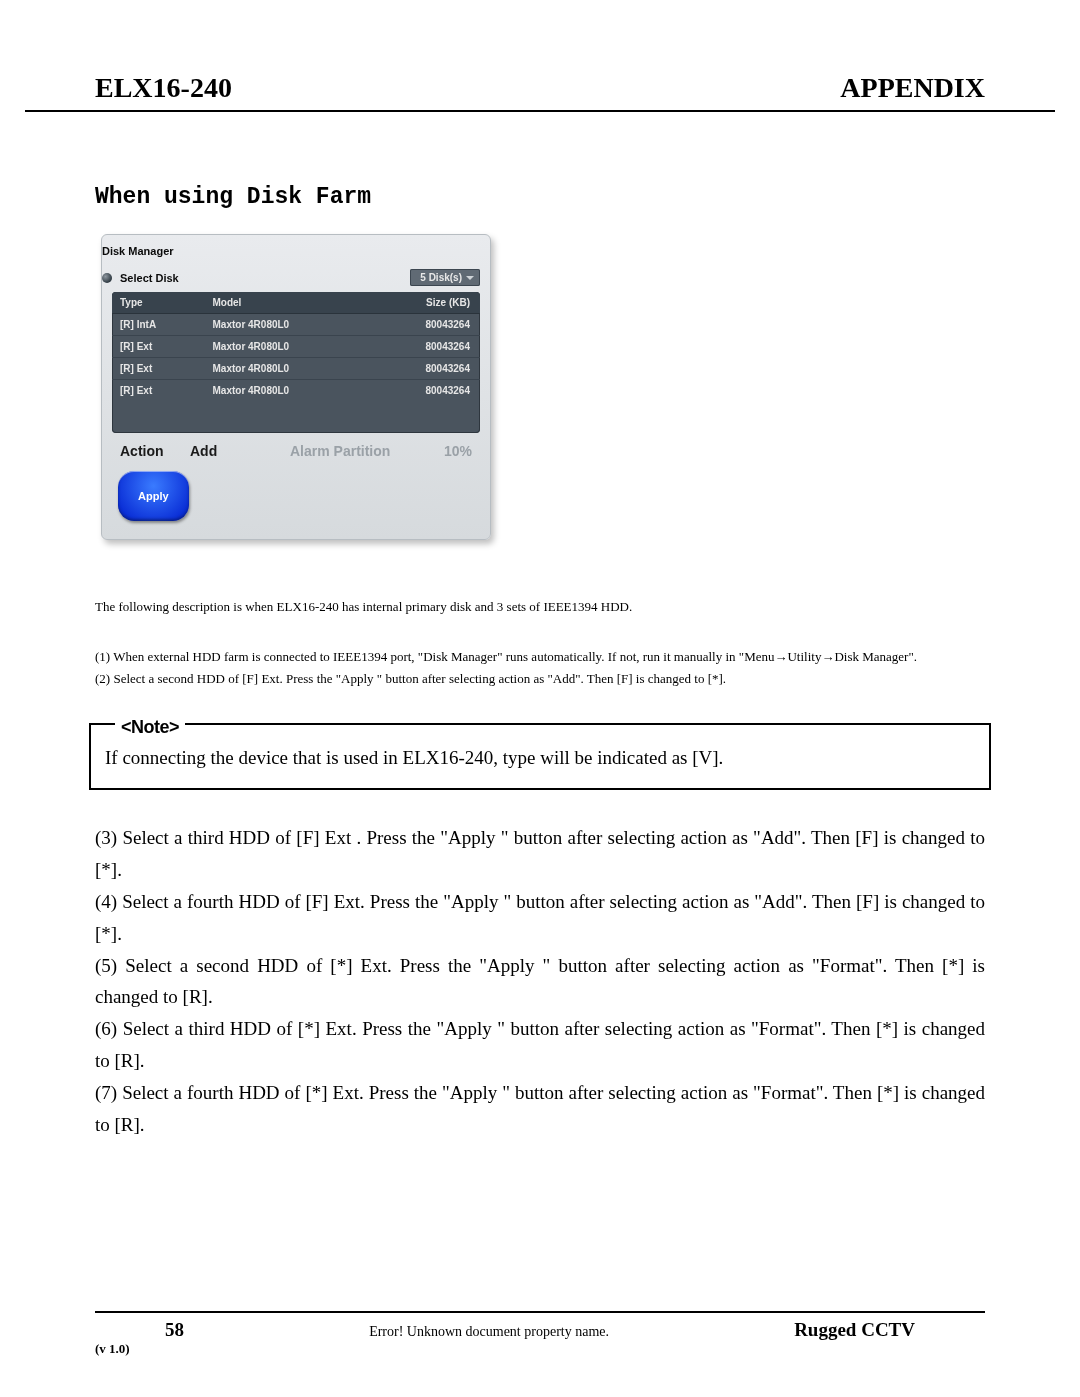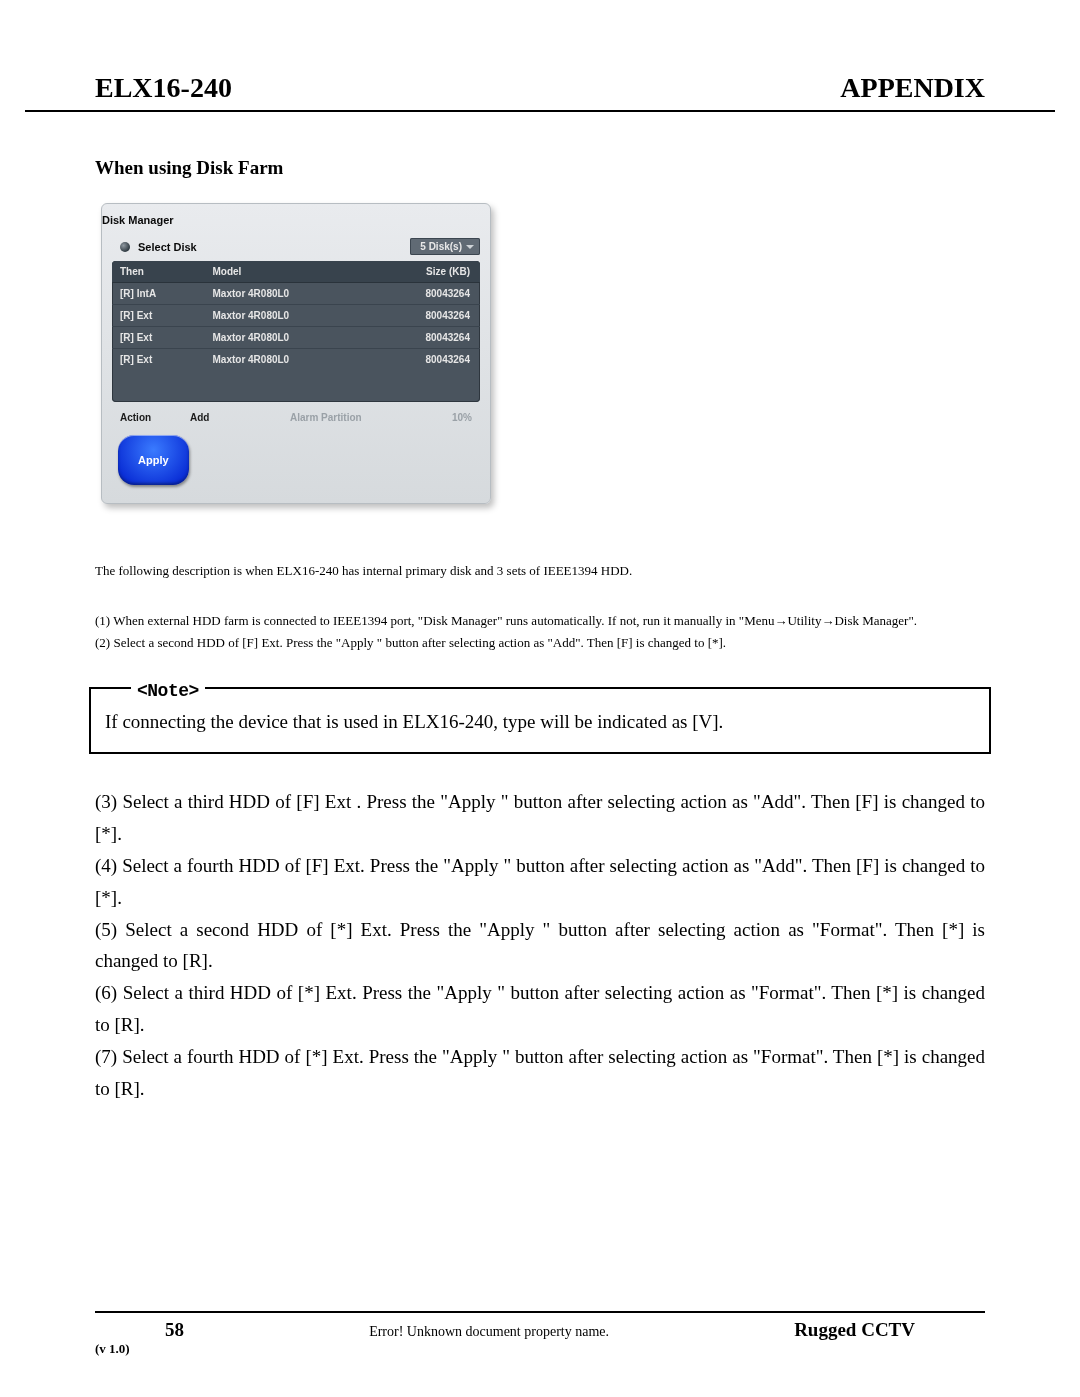--- a/index.html
+++ b/index.html
@@ -19,24 +19,24 @@
     display: flex;
     justify-content: space-between;
     font-family: "Times New Roman", Times, serif;
     font-weight: bold;
     font-size: 28px;
     border-bottom: 2px solid #000;
     padding: 0 70px 6px 70px;
     margin: 0 -70px;
   }
   .section-title {
-    font-family: Liberation Serif, serif;
-    font-weight: bold;
-    font-size: 19px;
-    margin-top: 45px;
+    font-family: Liberation Mono, monospace;
+    font-weight: bold;
+    font-size: 23px;
+    margin-top: 72px;
   }
   .dm-panel {
     margin-top: 24px;
     margin-left: 6px;
     width: 388px;
     background: linear-gradient(#e9ebee, #d6dadd);
     border: 1px solid #b7bdc2;
     border-radius: 6px;
     box-shadow: 3px 4px 6px rgba(0,0,0,0.25);
     font-family: Arial, Helvetica, sans-serif;
@@ -45,21 +45,21 @@
   }
   .dm-titlebar {
     text-align: left;
     font-weight: bold;
     padding: 10px 0 8px 0;
     font-size: 11px;
   }
   .dm-row1 {
     display: flex;
     align-items: center;
-    padding: 4px 10px 6px 18px;
+    padding: 4px 10px 6px 0;
   }
   .bullet {
     width: 10px; height: 10px; border-radius: 50%;
     background: radial-gradient(circle at 35% 35%, #8f98a0, #2f3a42 70%);
     margin-right: 8px;
   }
   .dm-row1 .lab { font-weight: bold; font-size: 11px; }
   .dm-dd {
     margin-left: auto;
     background: #606a74;
@@ -106,21 +106,21 @@
   .dm-table td {
     padding: 5px 8px;
     border-top: 1px solid #3a444e;
   }
   .dm-table td:last-child { text-align: right; padding-right: 10px; }
   .dm-table .spacer td { height: 22px; border-top: none; }
   .dm-actrow {
     display: flex;
     align-items: center;
     padding: 10px 10px 4px 18px;
-    font-size: 10px;
+    font-size: 14px;
     font-weight: bold;
     color: #1a1a1a;
   }
   .dm-actrow .k1 { width: 70px; }
   .dm-actrow .k2 { width: 100px; }
   .dm-actrow .k3 { flex: 1; color: #9aa1a7; }
   .dm-actrow .k4 { color: #9aa1a7; padding-right: 8px; }
   .dm-apply {
     margin: 8px 0 18px 16px;
     display: inline-block;
@@ -146,24 +146,24 @@
     position: relative;
     border: 2px solid #000;
     padding: 18px 14px 14px 14px;
     margin: 34px -6px 0 -6px;
     font-size: 19px;
     line-height: 1.6;
   }
   .note-legend {
     position: absolute;
     top: -12px;
-    left: 40px;
+    left: 24px;
     background: #fff;
     padding: 0 6px;
-    font-family: Liberation Mono, monospace;
+    font-family: Liberation Sans, sans-serif;
     font-weight: bold;
     font-size: 18px;
     letter-spacing: -0.5px;
   }
   .after-note {
     margin-top: 32px;
     font-size: 19px;
     line-height: 1.68;
     text-align: justify;
   }
@@ -208,21 +208,21 @@
     <div class="dm-titlebar">Disk Manager</div>
     <div class="dm-row1">
       <span class="bullet"></span>
       <span class="lab">Select Disk</span>
       <span class="dm-dd">5 Disk(s)</span>
     </div>
     <div class="dm-table-wrap">
       <table class="dm-table">
         <thead>
           <tr>
-            <th>Then</th>
+            <th>Type</th>
             <th>Model</th>
             <th>Size (KB)</th>
           </tr>
         </thead>
         <tbody>
           <tr>
             <td>[R] IntA</td>
             <td>Maxtor 4R080L0</td>
             <td>80043264</td>
           </tr>

